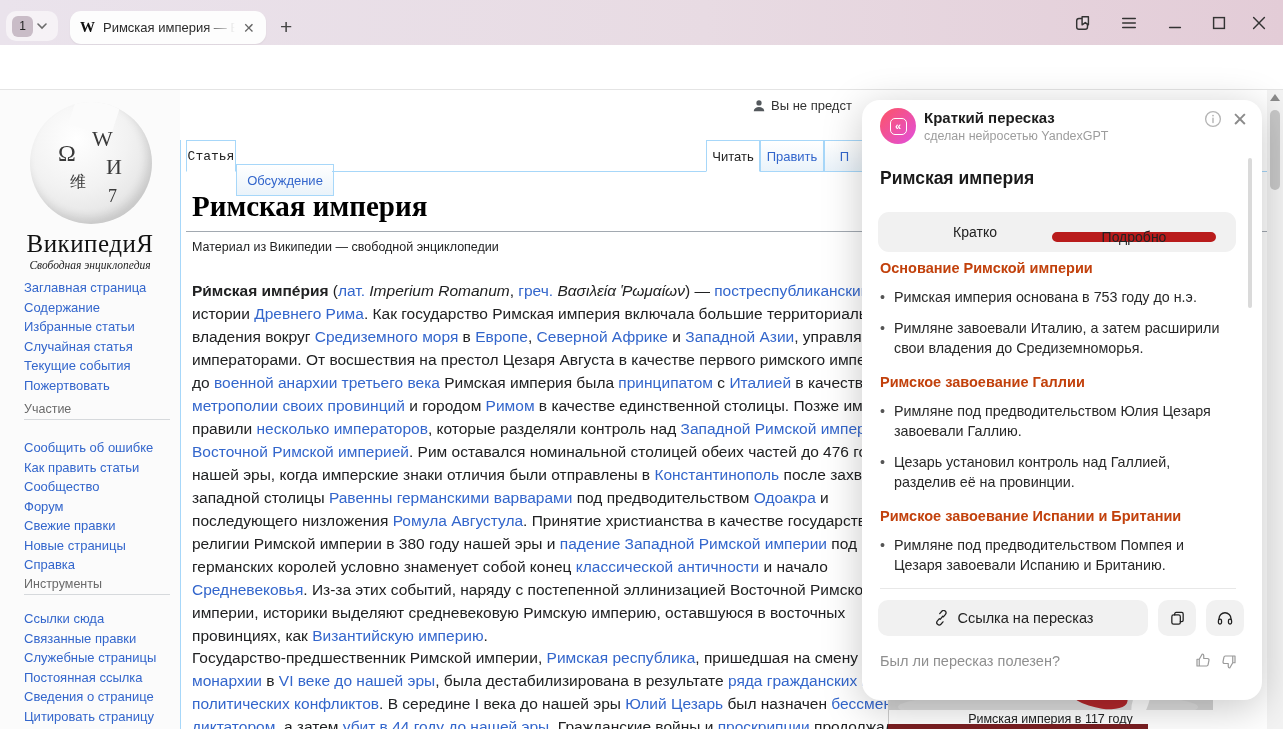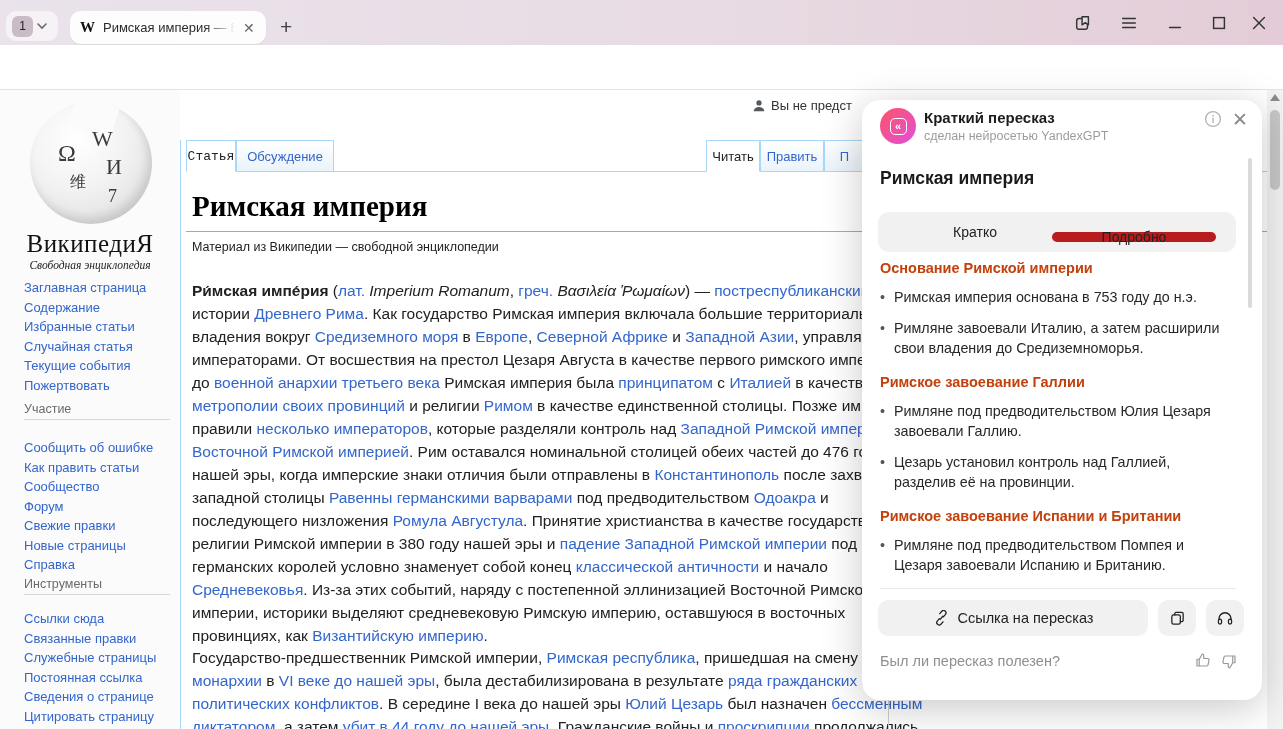--- a/index.html
+++ b/index.html
@@ -68,21 +68,21 @@
   #navh1 { top:312px; } #navh2 { top:487px; }
 
   #user-note { left:752px; top:8px; display:flex; gap:5px; align-items:center; color:#333; font-size:13px; }
   #user-note svg { width:14px; height:14px; color:#54595d; }
 
   .wtab { top:50px; height:32px; border:1px solid #a7d7f9; display:flex; align-items:flex-end;
     justify-content:center; padding-bottom:7px; font-size:13px; cursor:pointer; }
   .wtab.on { background:#fff; border-bottom-color:#fff; color:#222; }
   .wtab.off { background:linear-gradient(#ffffff,#eaf3fa); color:#3366cc; }
   #tabline { left:332px; top:81px; width:951px; height:1px; background:#a7d7f9; }
-  #wtab-article { left:186px; width:50px;font-family:Liberation Mono, monospace; } #wtab-talk { left:236px; width:98px; }
+  #wtab-article { left:186px; width:50px;font-family:Liberation Mono, monospace; } #wtab-talk { left:236px; width:98px;margin-top:24px; }
   #wtab-read { left:706px; width:54px; } #wtab-edit { left:760px; width:64px; }
   #wtab-hist { left:824px; width:40px; border-right:none; }
 
   #art-title { left:192px; top:100px; font-family:"Liberation Serif",serif; font-size:29px; color:#000; }
   #art-rule { left:186px; top:141px; width:1097px; height:1px; background:#a2a9b1; }
   #art-sub { left:192px; top:150px; font-size:12.5px; color:#202122; }
 
   .para { left:192px; width:1000px; }
   #para1 { top:189px; } #para2 { top:556px; }
   .tl { white-space:nowrap; font-size:15.5px; line-height:23px; color:#202122; }
@@ -299,40 +299,49 @@
   <h1 class="abs" id="art-title">Римская империя</h1>
   <div class="abs" id="art-rule"></div>
   <div class="abs" id="art-sub">Материал из Википедии — свободной энциклопедии</div>
 
   <div class="abs para" id="para1">
       <div class="tl"><span style="font-weight: bold;">Ри́мская импе́рия</span><span> (</span><span class="lnk">лат.</span><span> </span><span style="font-style: italic;">Imperium Romanum</span><span>, </span><span class="lnk">греч.</span><span> </span><span style="font-style: italic;">Βασιλεία Ῥωμαίων</span><span>) — </span><span class="lnk">постреспубликанский</span><span> пе</span></div>
       <div class="tl"><span>истории </span><span class="lnk">Древнего Рима</span><span>. Как государство Римская империя включала большие территориальные</span></div>
       <div class="tl"><span>владения вокруг </span><span class="lnk">Средиземного моря</span><span> в </span><span class="lnk">Европе</span><span>, </span><span class="lnk">Северной Африке</span><span> и </span><span class="lnk">Западной Азии</span><span>, управляемые</span></div>
       <div class="tl"><span>императорами. От восшествия на престол Цезаря Августа в качестве первого римского императо</span></div>
       <div class="tl"><span>до </span><span class="lnk">военной анархии третьего века</span><span> Римская империя была </span><span class="lnk">принципатом</span><span> с </span><span class="lnk">Италией</span><span> в качестве</span></div>
-      <div class="tl"><span class="lnk">метрополии своих провинций</span><span> и религии </span><span class="lnk">Римом</span><span> в качестве единственной столицы. Позже импери</span></div>
+      <div class="tl"><span class="lnk">метрополии своих провинций</span><span> и городом </span><span class="lnk">Римом</span><span> в качестве единственной столицы. Позже импери</span></div>
       <div class="tl"><span>правили </span><span class="lnk">несколько императоров</span><span>, которые разделяли контроль над </span><span class="lnk">Западной Римской империей</span><span> </span></div>
       <div class="tl"><span class="lnk">Восточной Римской империей</span><span>. Рим оставался номинальной столицей обеих частей до 476 года</span></div>
       <div class="tl"><span>нашей эры, когда имперские знаки отличия были отправлены в </span><span class="lnk">Константинополь</span><span> после захвата</span></div>
       <div class="tl"><span>западной столицы </span><span class="lnk">Равенны</span><span> </span><span class="lnk">германскими варварами</span><span> под предводительством </span><span class="lnk">Одоакра</span><span> и</span></div>
       <div class="tl"><span>последующего низложения </span><span class="lnk">Ромула Августула</span><span>. Принятие христианства в качестве государственно</span></div>
       <div class="tl"><span>религии Римской империи в 380 году нашей эры и </span><span class="lnk">падение Западной Римской империи</span><span> под власт</span></div>
       <div class="tl"><span>германских королей условно знаменует собой конец </span><span class="lnk">классической античности</span><span> и начало</span></div>
       <div class="tl"><span class="lnk">Средневековья</span><span>. Из-за этих событий, наряду с постепенной эллинизацией Восточной Римской</span></div>
       <div class="tl"><span>империи, историки выделяют средневековую Римскую империю, оставшуюся в восточных</span></div>
       <div class="tl"><span>провинциях, как </span><span class="lnk">Византийскую империю</span><span>.</span></div>
     </div>
   <div class="abs para" id="para2">
       <div class="tl"><span>Государство-предшественник Римской империи, </span><span class="lnk">Римская республика</span><span>, пришедшая на смену </span><span class="lnk">римс</span></div>
       <div class="tl"><span class="lnk">монархии</span><span> в </span><span class="lnk">VI веке до нашей эры</span><span>, была дестабилизирована в результате </span><span class="lnk">ряда гражданских войн</span></div>
       <div class="tl"><span class="lnk">политических конфликтов</span><span>. В середине I века до нашей эры </span><span class="lnk">Юлий Цезарь</span><span> был назначен </span><span class="lnk">бессменным</span></div>
       <div class="tl"><span class="lnk">диктатором</span><span>, а затем </span><span class="lnk">убит в 44 году до нашей эры</span><span>. Гражданские войны и </span><span class="lnk">проскрипции</span><span> продолжались.</span></div>
     </div>
 
   <div class="abs" id="infobox-line"></div>
+  <div class="abs" id="infobox-sliver">
+    <div id="map-img">
+      <div class="land"></div>
+        <div class="red"></div>
+        <div class="river"></div>
+    </div>
+    <div id="map-caption">Римская империя в 117 году</div>
+    <div id="map-band"></div>
+  </div>
 </div>
 
 <div class="abs" id="scrollbar">
   <div id="scroll-up"></div>
   <div id="scroll-thumb"></div>
 </div>
 
 <div class="abs" id="panel">
   <div id="p-icon">
       <span class="qicon">«</span>

